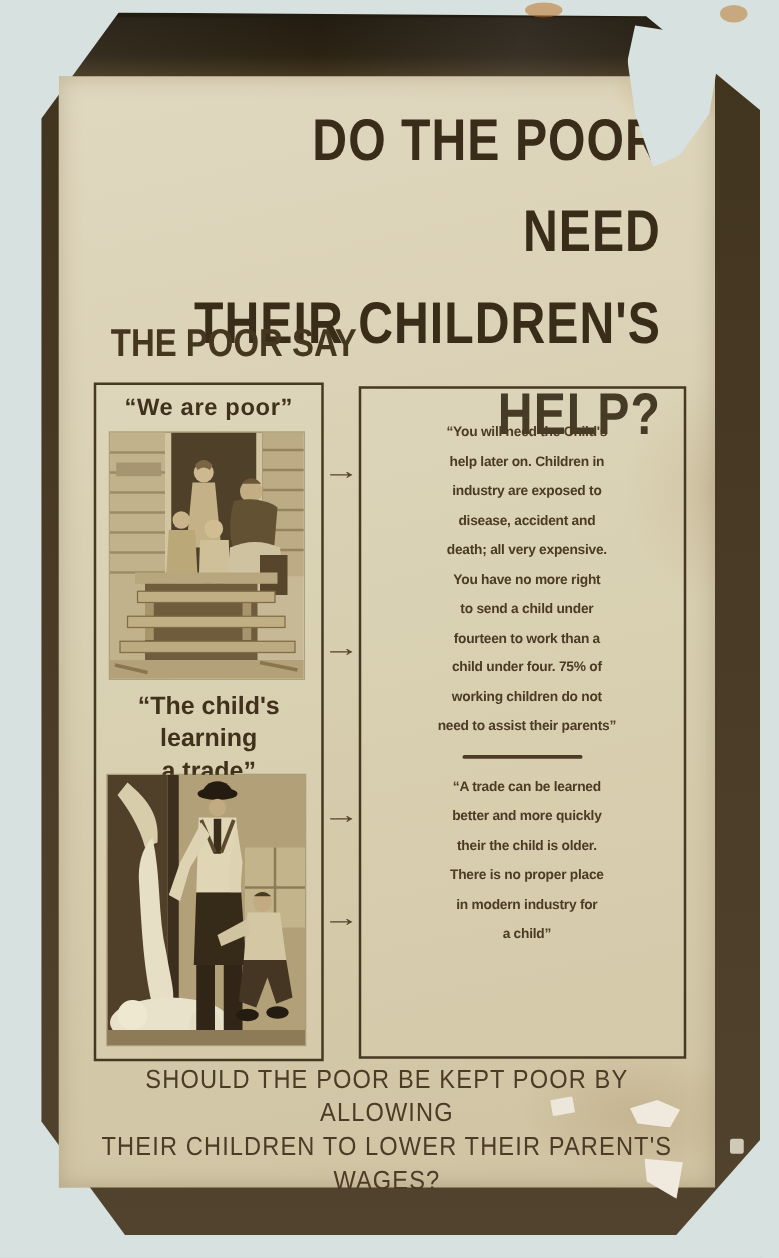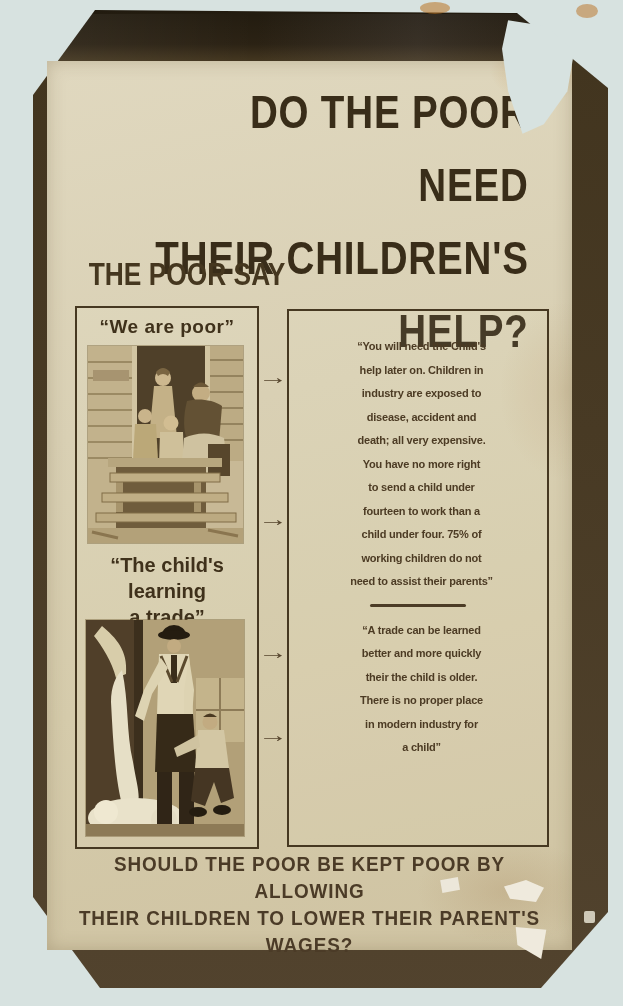--- a/index.html
+++ b/index.html
@@ -49,21 +49,21 @@
     font-size:11px;line-height:23.5px;letter-spacing:-.2px;text-align:center;}
   .quote1{margin:24px 6px 0 13px;}
   .quote2{margin:12px 6px 0 13px;}
   .divider{width:96px;height:3px;background:#4c3c26;margin:10px auto 0 auto;border-radius:2px;}
 
   .arrow{position:absolute;left:211px;width:30px;text-align:center;
     font-size:20px;line-height:22px;color:#55442c;transform:scaleX(1.5);}
   .a1{top:305px;} .a2{top:447px;} .a3{top:580px;} .a4{top:663px;}
 
   .footer{position:absolute;top:789px;left:0;right:0;text-align:center;
-    color:#4b3b27;font-weight:bold;}
+    color:#4b3b27;font-weight:normal;}
   .footer div{font-size:21px;line-height:27px;letter-spacing:1px;transform:scaleX(.9);}
 
   
   .tear{position:absolute;}
   .tear-top-right{left:502px;top:18px;width:76px;height:118px;background:#d7e2e0;
     clip-path:polygon(8% 2%,58% 7%,95% 28%,86% 62%,55% 90%,27% 98%,8% 62%,0 26%);}
   .tear-br-1{left:438px;top:877px;width:22px;height:16px;background:#ece7da;
     clip-path:polygon(10% 20%,90% 0,100% 80%,20% 100%);}
   .tear-br-2{left:504px;top:880px;width:40px;height:22px;background:#efeadd;
     clip-path:polygon(0 30%,55% 0,100% 35%,80% 100%,15% 85%);}

